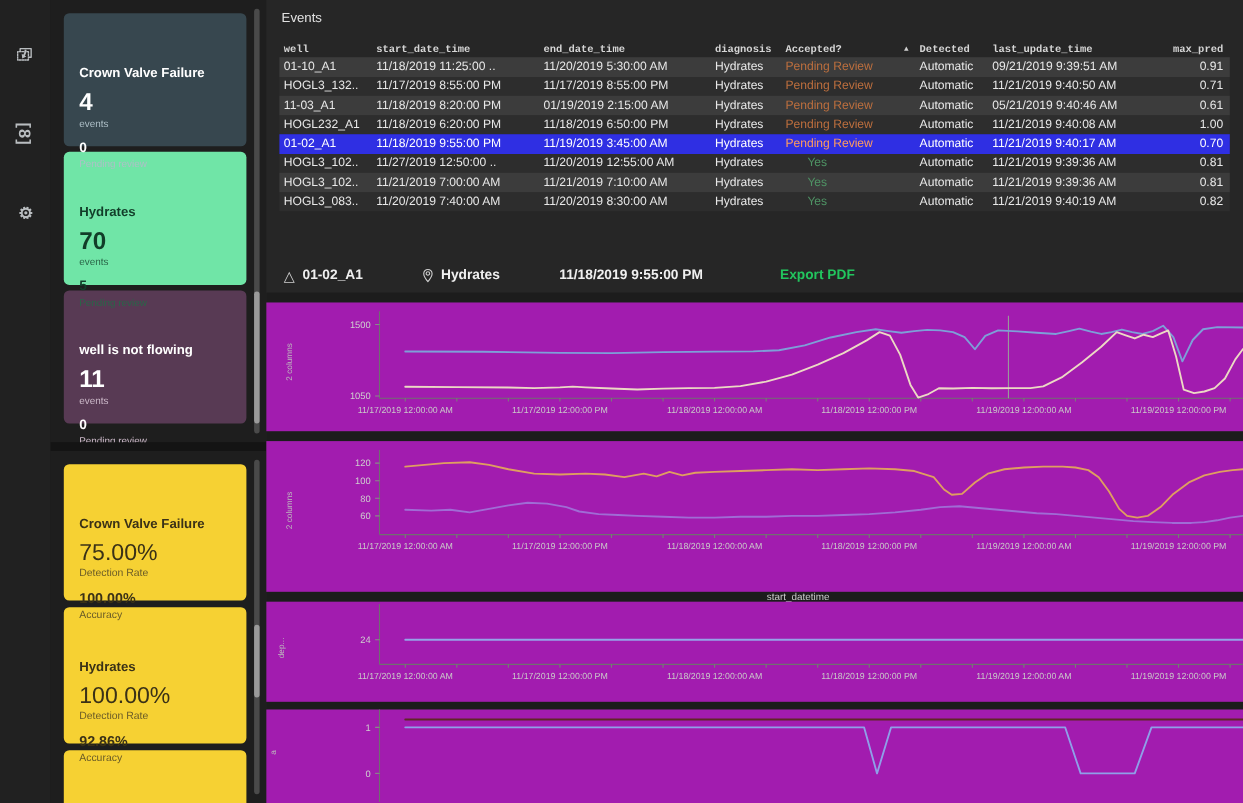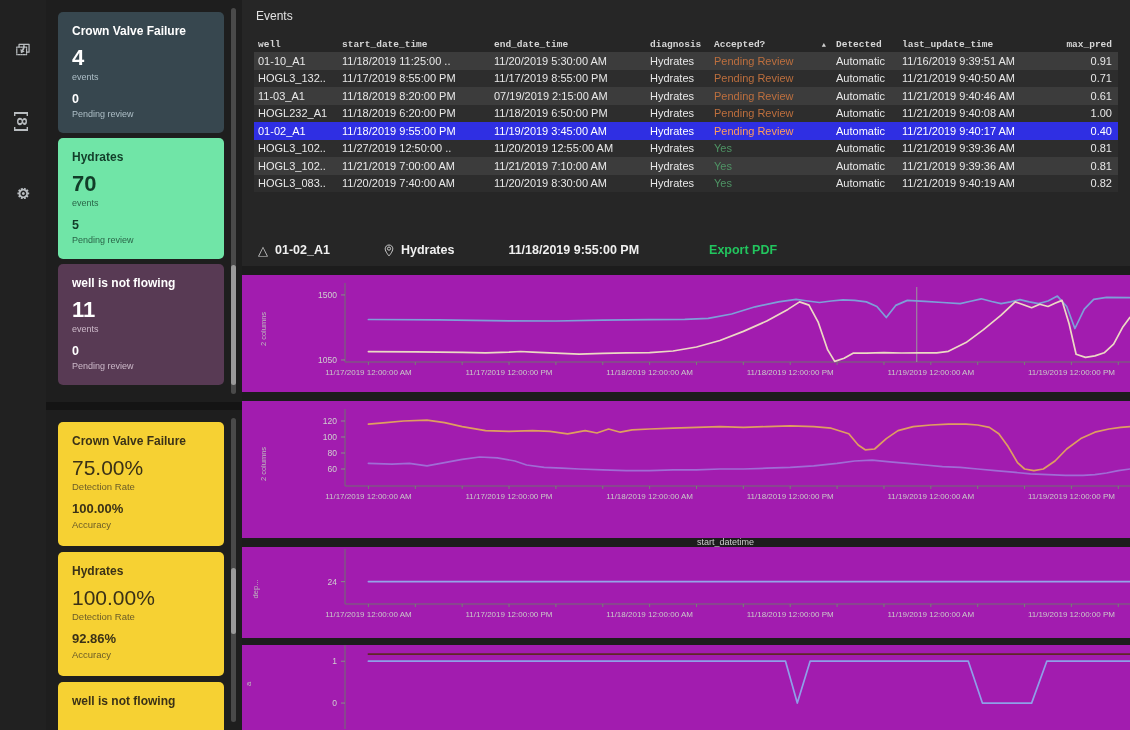--- a/index.html
+++ b/index.html
@@ -16,21 +16,21 @@
 
   
   .cardcol { width:196px; flex:0 0 196px; background:#1e1e1e; display:flex; flex-direction:column; }
   .cardsec { position:relative; padding:12px 18px 0 12px; overflow:hidden; }
   .sec1 { height:402px; }
   .coldiv { height:8px; background:#141414; flex:0 0 8px; }
   .sec2 { flex:1; }
   .card { border-radius:5px; padding:12px 14px; margin-bottom:5px; }
   .ev-card { height:121px; }
   .mt-card { height:124px; margin-bottom:6px; background:#f6d133; color:#3a3117; }
-  .card-title { font-size:12px; font-weight:bold; }
+  .card-title { font-size:12px; font-weight:bold;margin-top:35px; }
   .big-num { font-size:22px; font-weight:bold; margin-top:9px; line-height:1; }
   .small-lab { font-size:9px; margin-top:3px; }
   .mid-num { font-size:12.5px; font-weight:bold; margin-top:10px; }
   .rate-num { font-size:21px; font-weight:normal; margin-top:9px; line-height:1; }
   .rate-lab { font-size:9.5px; margin-top:3px; color:#6b5c28; }
   .acc-num { font-size:13px; font-weight:bold; margin-top:9px; }
   .vtrack { position:absolute; right:6px; top:8px; bottom:8px; width:5px; background:#4a4a4a; border-radius:3px; }
   .vthumb { position:absolute; width:5px; background:#9a9a9a; border-radius:3px; }
 
   
@@ -41,21 +41,21 @@
   .trow { display:grid; grid-template-columns:84px 152px 156px 64px 122px 66px 150px 1fr;
           height:17.5px; align-items:center; font-size:11px; color:#e8e8e8; }
   .thead { height:15px; font-size:9.5px; font-weight:bold; color:#d6d6d6; margin-bottom:0;font-family:Liberation Mono, monospace; }
   .trow > div { padding-left:4px; white-space:nowrap; overflow:hidden; }
   .cell-r { text-align:right; padding-right:6px !important; }
   .row-odd  { background:#3c3c3c; }
   .row-even { background:#2d2d2d; }
   .row-sel  { background:#2f2fe3 !important; color:#ffffff; }
   .acc-pending { color:#bd6f3e; }
   .row-sel .acc-pending { color:#ff9d5c; }
-  .acc-yes { color:#4f9465; }
+  .acc-yes { color:#4f9465;margin-left:20px; }
   .sort-arrow { font-size:7px; color:#cfcfcf; padding-right:6px; }
   .hd-accepted { display:flex; justify-content:space-between; align-items:center; }
 
   .detail-bar { margin:46px 0 0 16px; height:28px; display:flex; align-items:center;
                 color:#f0f0f0; font-size:12.5px; font-weight:bold; }
   .detail-item { display:flex; align-items:center; margin-right:54px; }
   .d-icon { margin-right:7px; color:#cfcfcf; font-weight:normal; display:flex; align-items:center; }
   .export-link { color:#22c55e; cursor:pointer; font-weight:bold; }
 
   .band { height:9px; background:#1c1c1c; flex:0 0 9px; }
@@ -146,62 +146,62 @@
           <div>last_update_time</div>
           <div class="cell-r">max_pred</div>
         </div>
         <div class="trow row-odd">
           <div>01-10_A1</div>
           <div>11/18/2019 11:25:00 ..</div>
           <div>11/20/2019 5:30:00 AM</div>
           <div>Hydrates</div>
           <div class="acc-pending">Pending Review</div>
           <div>Automatic</div>
-          <div>11/16/2019 9:39:51 AM</div>
+          <div>09/21/2019 9:39:51 AM</div>
           <div class="cell-r">0.91</div>
         </div>
         <div class="trow row-even">
           <div>HOGL3_132..</div>
           <div>11/17/2019 8:55:00 PM</div>
           <div>11/17/2019 8:55:00 PM</div>
           <div>Hydrates</div>
           <div class="acc-pending">Pending Review</div>
           <div>Automatic</div>
           <div>11/21/2019 9:40:50 AM</div>
           <div class="cell-r">0.71</div>
         </div>
         <div class="trow row-odd">
           <div>11-03_A1</div>
           <div>11/18/2019 8:20:00 PM</div>
-          <div>07/19/2019 2:15:00 AM</div>
-          <div>Hydrates</div>
-          <div class="acc-pending">Pending Review</div>
-          <div>Automatic</div>
-          <div>11/21/2019 9:40:46 AM</div>
+          <div>01/19/2019 2:15:00 AM</div>
+          <div>Hydrates</div>
+          <div class="acc-pending">Pending Review</div>
+          <div>Automatic</div>
+          <div>05/21/2019 9:40:46 AM</div>
           <div class="cell-r">0.61</div>
         </div>
         <div class="trow row-even">
           <div>HOGL232_A1</div>
           <div>11/18/2019 6:20:00 PM</div>
           <div>11/18/2019 6:50:00 PM</div>
           <div>Hydrates</div>
           <div class="acc-pending">Pending Review</div>
           <div>Automatic</div>
           <div>11/21/2019 9:40:08 AM</div>
           <div class="cell-r">1.00</div>
         </div>
         <div class="trow row-odd row-sel">
           <div>01-02_A1</div>
           <div>11/18/2019 9:55:00 PM</div>
           <div>11/19/2019 3:45:00 AM</div>
           <div>Hydrates</div>
           <div class="acc-pending">Pending Review</div>
           <div>Automatic</div>
           <div>11/21/2019 9:40:17 AM</div>
-          <div class="cell-r">0.40</div>
+          <div class="cell-r">0.70</div>
         </div>
         <div class="trow row-even">
           <div>HOGL3_102..</div>
           <div>11/27/2019 12:50:00 ..</div>
           <div>11/20/2019 12:55:00 AM</div>
           <div>Hydrates</div>
           <div class="acc-yes">Yes</div>
           <div>Automatic</div>
           <div>11/21/2019 9:39:36 AM</div>
           <div class="cell-r">0.81</div>

